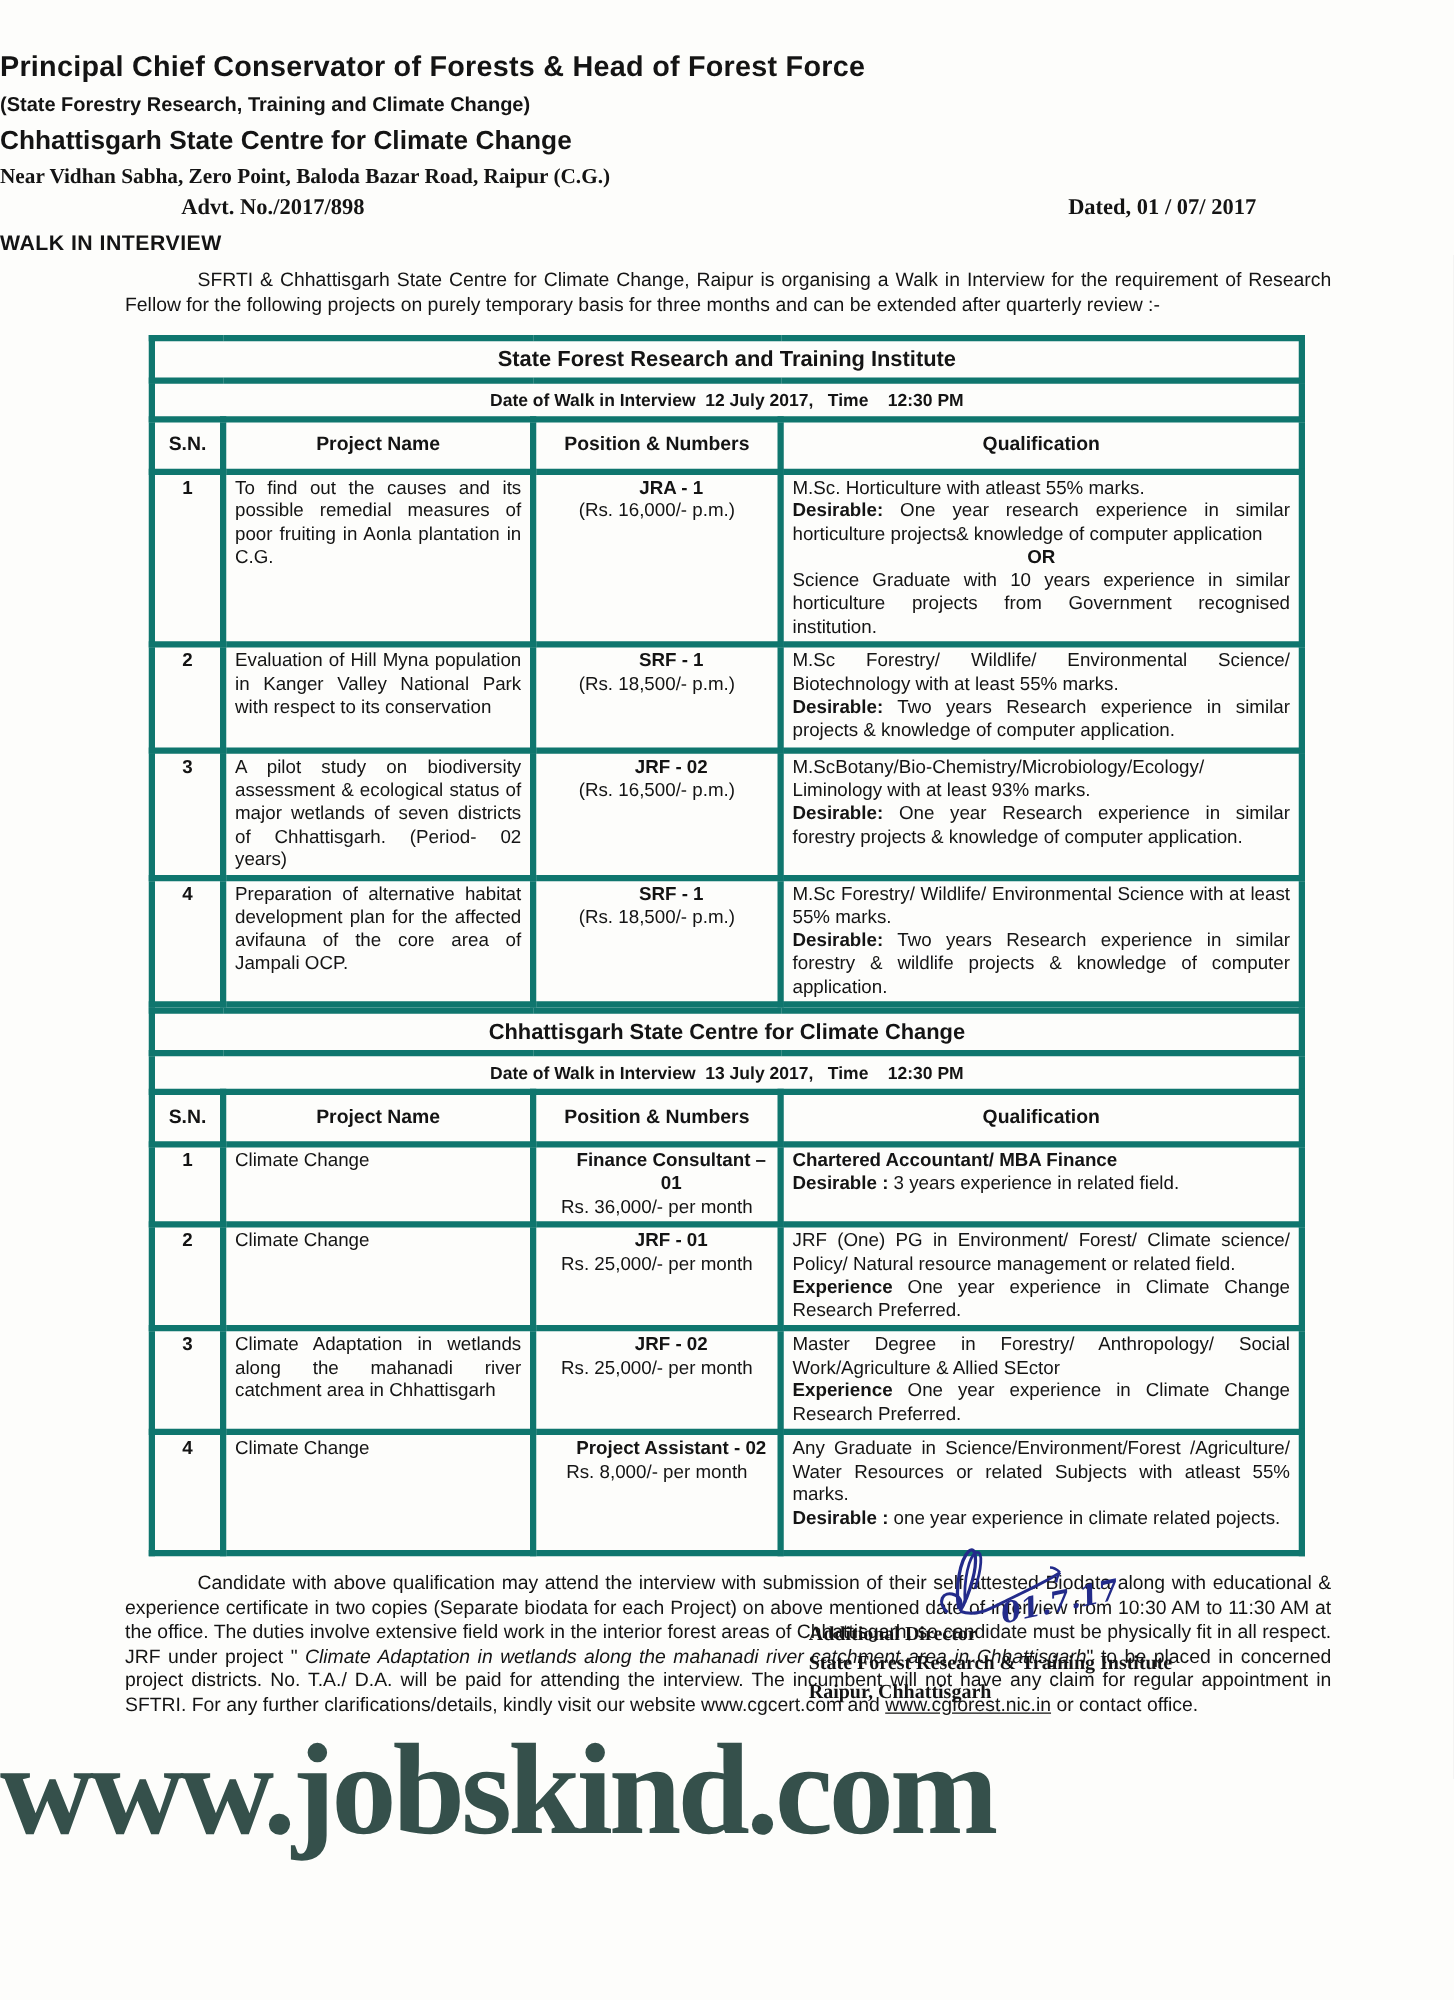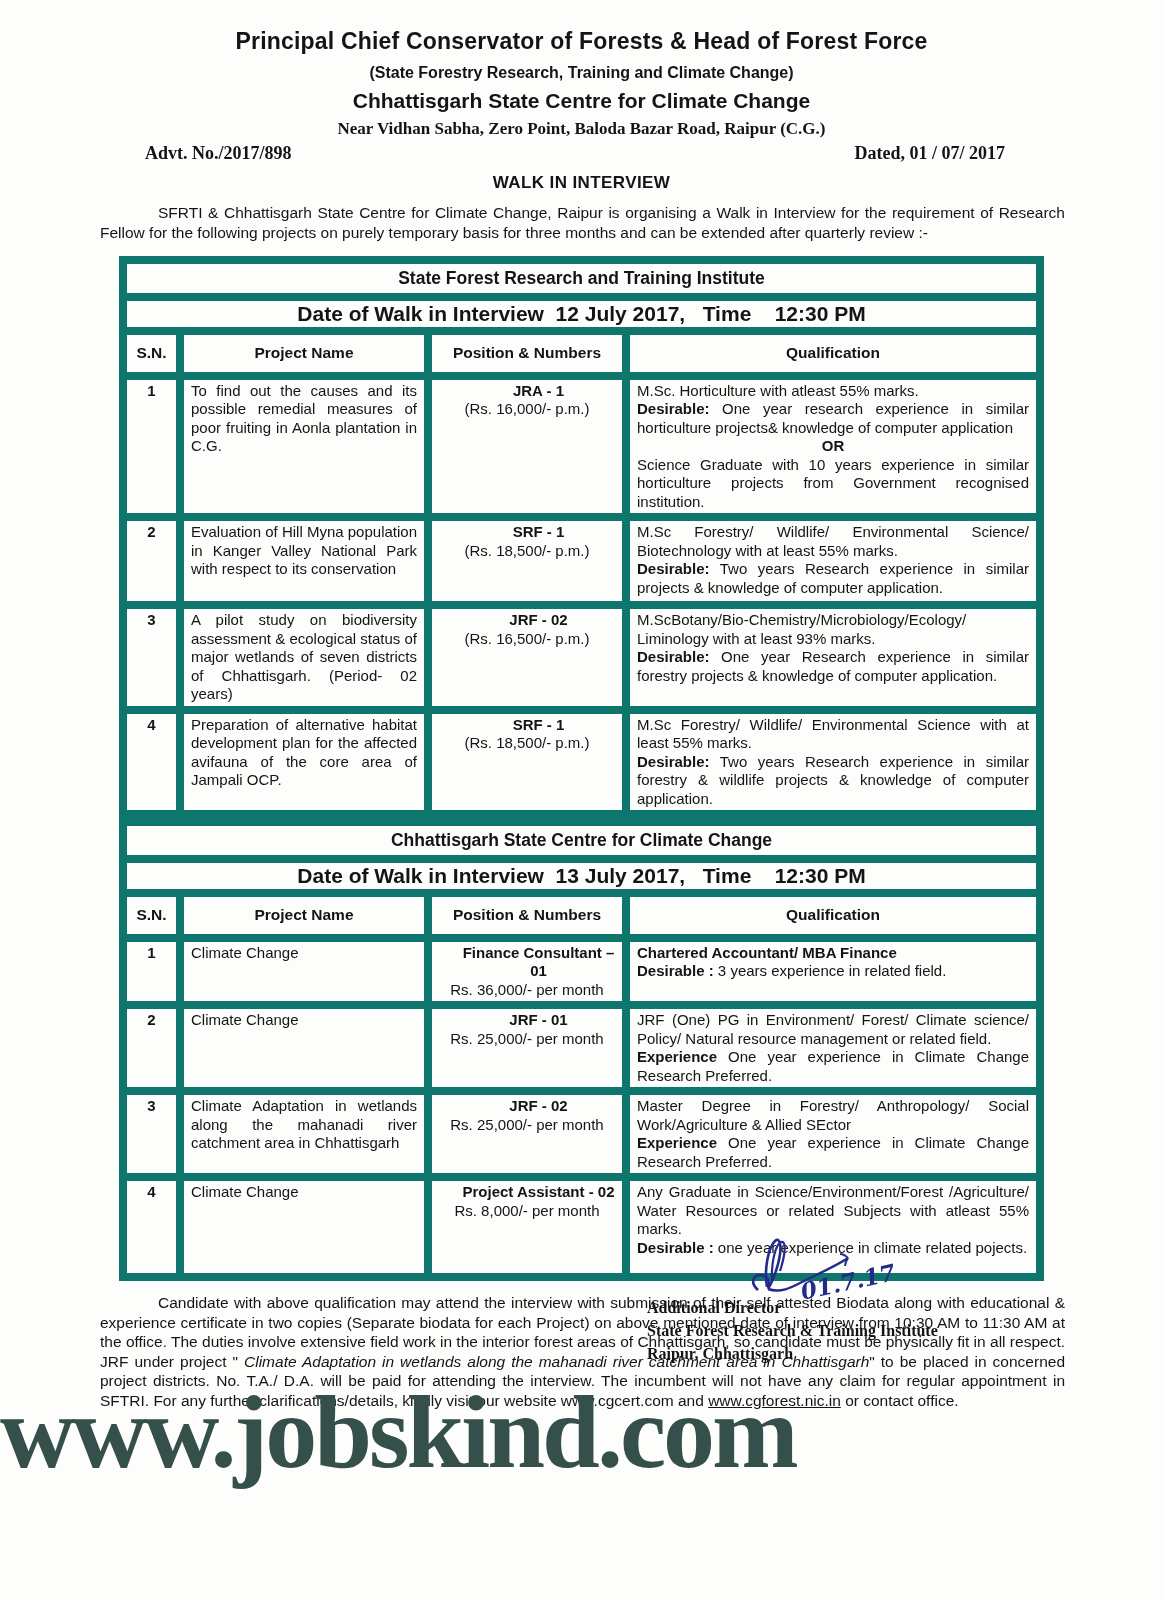--- a/index.html
+++ b/index.html
@@ -2,43 +2,43 @@
 <html><head>
 <meta charset="utf-8">
 <style>
   html,body{margin:0;padding:0;background:#e8e8e8;}
   .page{
     position:relative;width:1163px;height:1600px;margin:0 auto;
     background:#fdfdfb;overflow:hidden;color:#141414;
     font-family:"Liberation Sans",sans-serif;
   }
   
-  .header{text-align:center;padding-top:28px;}
+  .header{text-align:left;padding-top:40px;}
   .t1{font-size:23px;font-weight:bold;letter-spacing:.2px;}
   .t2{font-size:16px;font-weight:bold;margin-top:9px;}
   .t3{font-size:21px;font-weight:bold;margin-top:7px;}
   .addr{font-family:"Liberation Serif",serif;font-weight:bold;font-size:17px;margin-top:6px;}
   .advt-row{
     display:flex;justify-content:space-between;
     padding:4px 158px 0 145px;
     font-family:"Liberation Serif",serif;font-weight:bold;font-size:18px;
   }
   .walk{font-weight:bold;font-size:17px;margin-top:9px;letter-spacing:.4px;}
   .intro{
     margin:10px 98px 0 100px;text-align:justify;text-indent:58px;
     font-size:15.5px;line-height:19.5px;
   }
   
   .twrap{width:925px;margin:14px auto 0;}
   table.rtable{border-collapse:collapse;width:100%;table-layout:fixed;margin-top:6px;}
   table.rtable:first-child{margin-top:0;}
-  .rtable td{border:8px solid #0f766e;padding:2px 7px;vertical-align:top;font-size:15px;line-height:18.5px;}
+  .rtable td{border:5px solid #0f766e;padding:2px 7px;vertical-align:top;font-size:15px;line-height:18.5px;}
   .c-sn{width:57px;}.c-proj{width:248px;}.c-pos{width:198px;}
   .sec-row td{text-align:center;font-weight:bold;font-size:17.5px;padding:5px 4px;}
-  .date-row td{text-align:center;font-weight:bold;font-size:21px;padding:4px;white-space:pre-wrap;}
+  .date-row td{text-align:center;font-weight:bold;font-size:14px;padding:4px;white-space:pre-wrap;}
   .col-row td{text-align:center;font-weight:bold;font-size:15.5px;padding:9px 4px;vertical-align:middle;}
   .sn{text-align:center;font-weight:bold;vertical-align:middle;}
   [data-table="1"] .sn{vertical-align:top;}
   .proj{text-align:justify;}
   .pos{text-align:center;}
   .pos-b{font-weight:bold;margin-left:23px;}
   .qual .q-par{text-align:justify;}
   .qual .q-center{text-align:center;font-weight:bold;}
   
   [data-table="0"] tr.data-row:nth-child(4) td{height:116px;}

